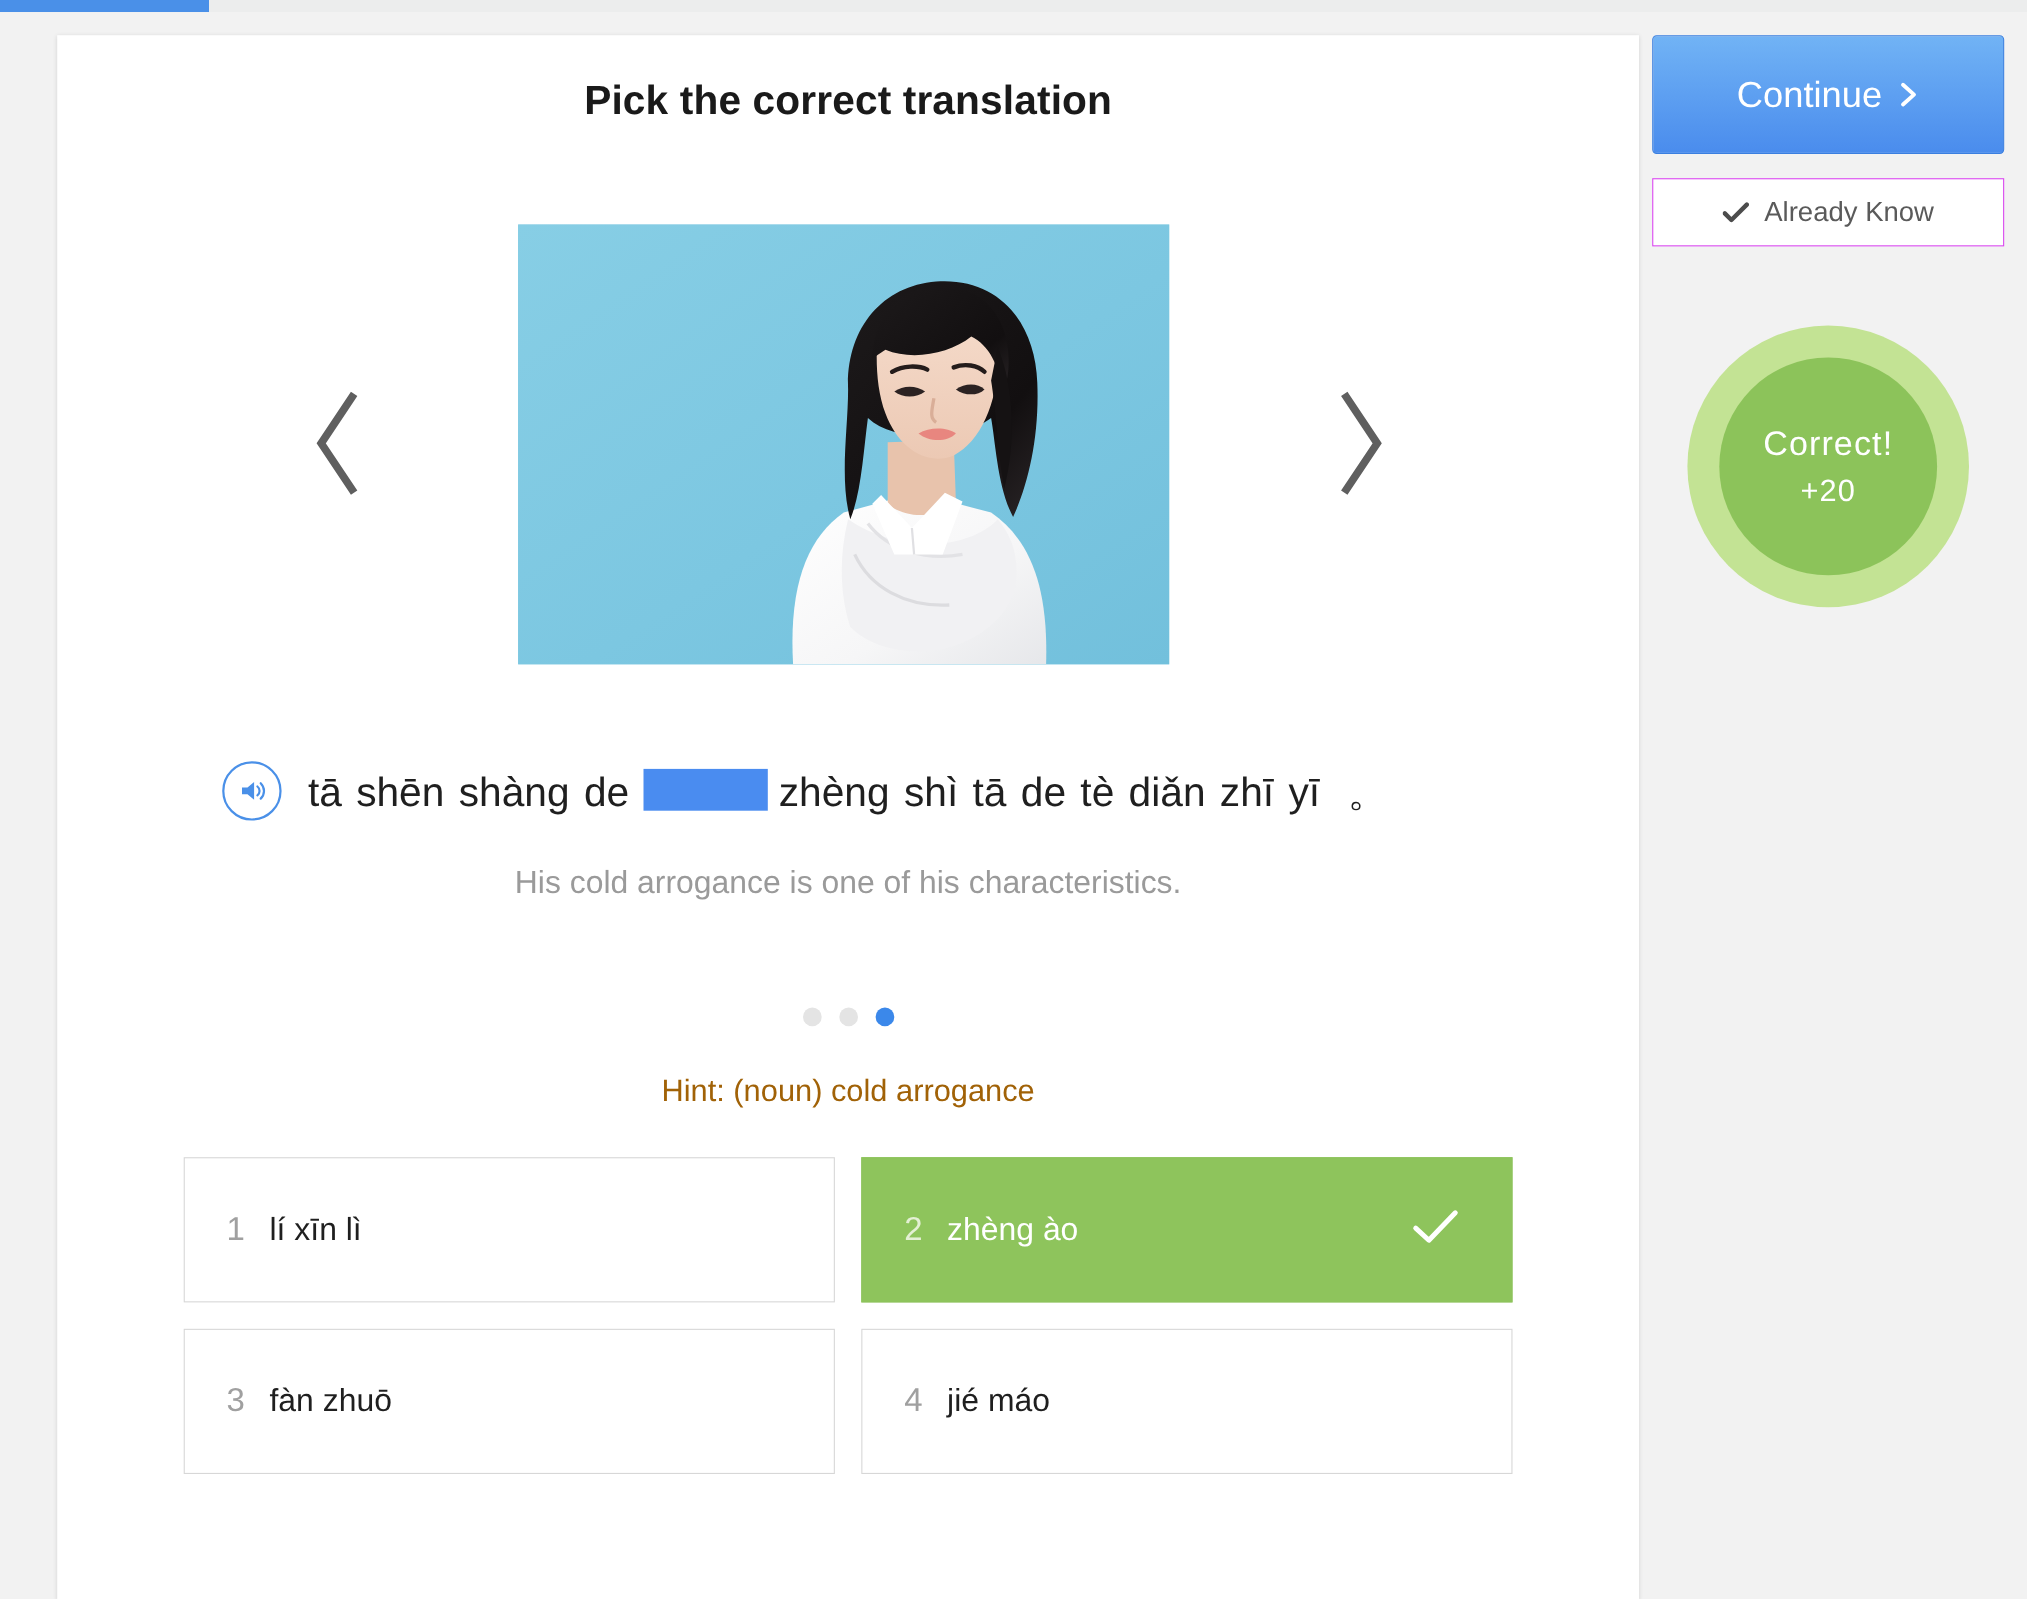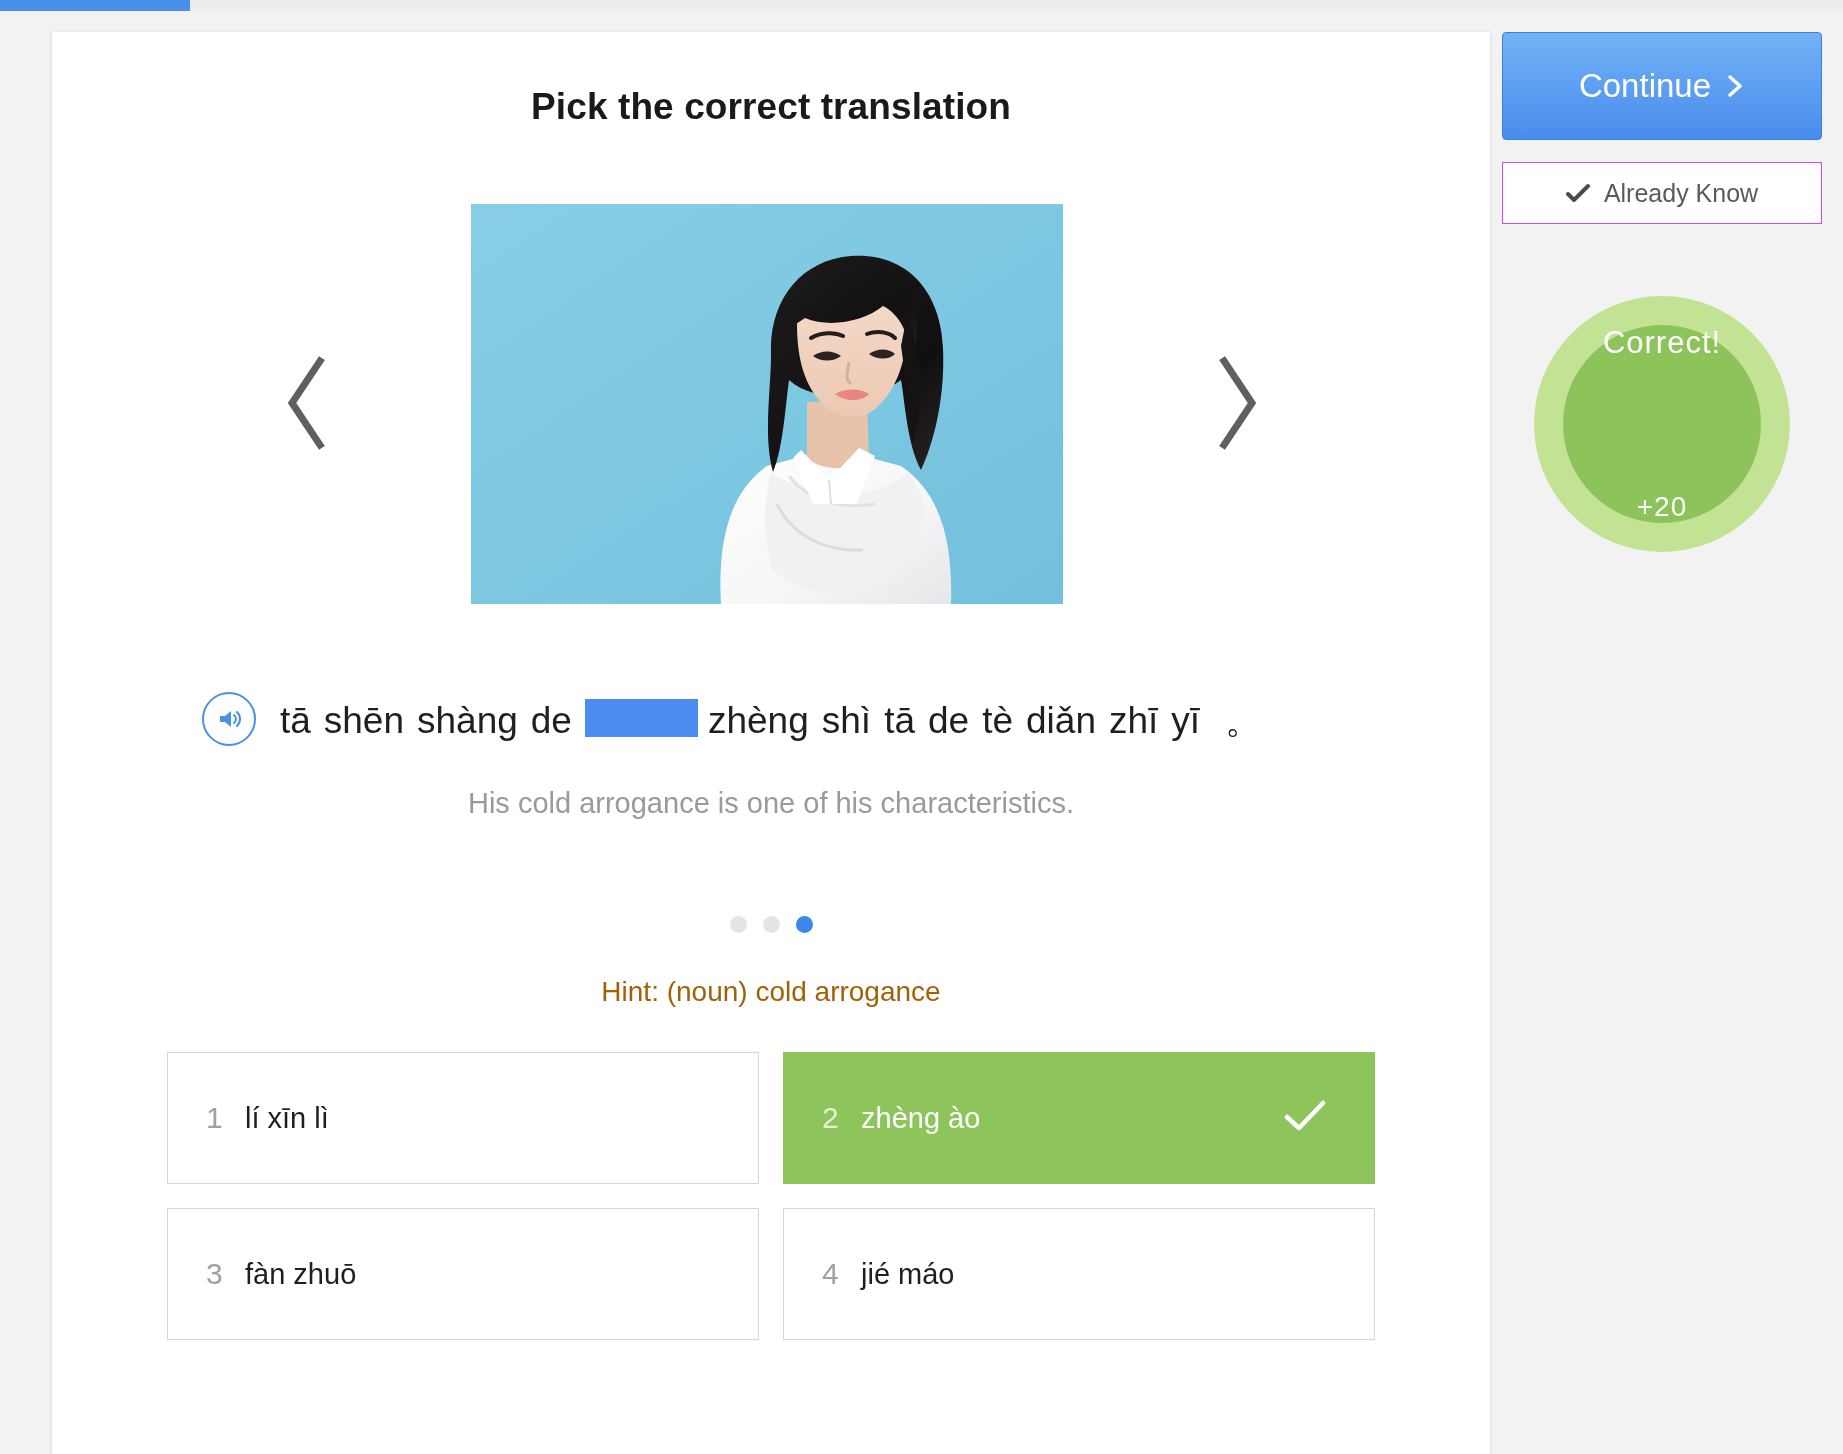--- a/index.html
+++ b/index.html
@@ -46,21 +46,21 @@
     width: 1438px;
     height: 1422px;
     background: #ffffff;
     box-shadow: 0 1px 4px rgba(0,0,0,0.13);
     box-sizing: border-box;
   }
 
   .card-title {
     position: absolute;
     left: 0; right: 0;
-    top: 54px;
+    top: 39px;
     text-align: center;
     font-size: 37px;
     font-weight: bold;
     color: #1a1a1a;
     letter-spacing: 0.1px;
   }
 
   
   .media-row {
     position: absolute;
@@ -272,21 +272,21 @@
     justify-content: center;
   }
   .score-inner {
     width: 198px;
     height: 198px;
     border-radius: 50%;
     background: #8cc35a;
     display: flex;
     flex-direction: column;
     align-items: center;
-    justify-content: space-between;
+    justify-content: center;
     color: #ffffff;
   }
   .score-inner .label {
     font-size: 31px;
     letter-spacing: 1px;
     margin-bottom: 8px;
   }
   .score-inner .points {
     font-size: 28px;
     letter-spacing: 1px;

